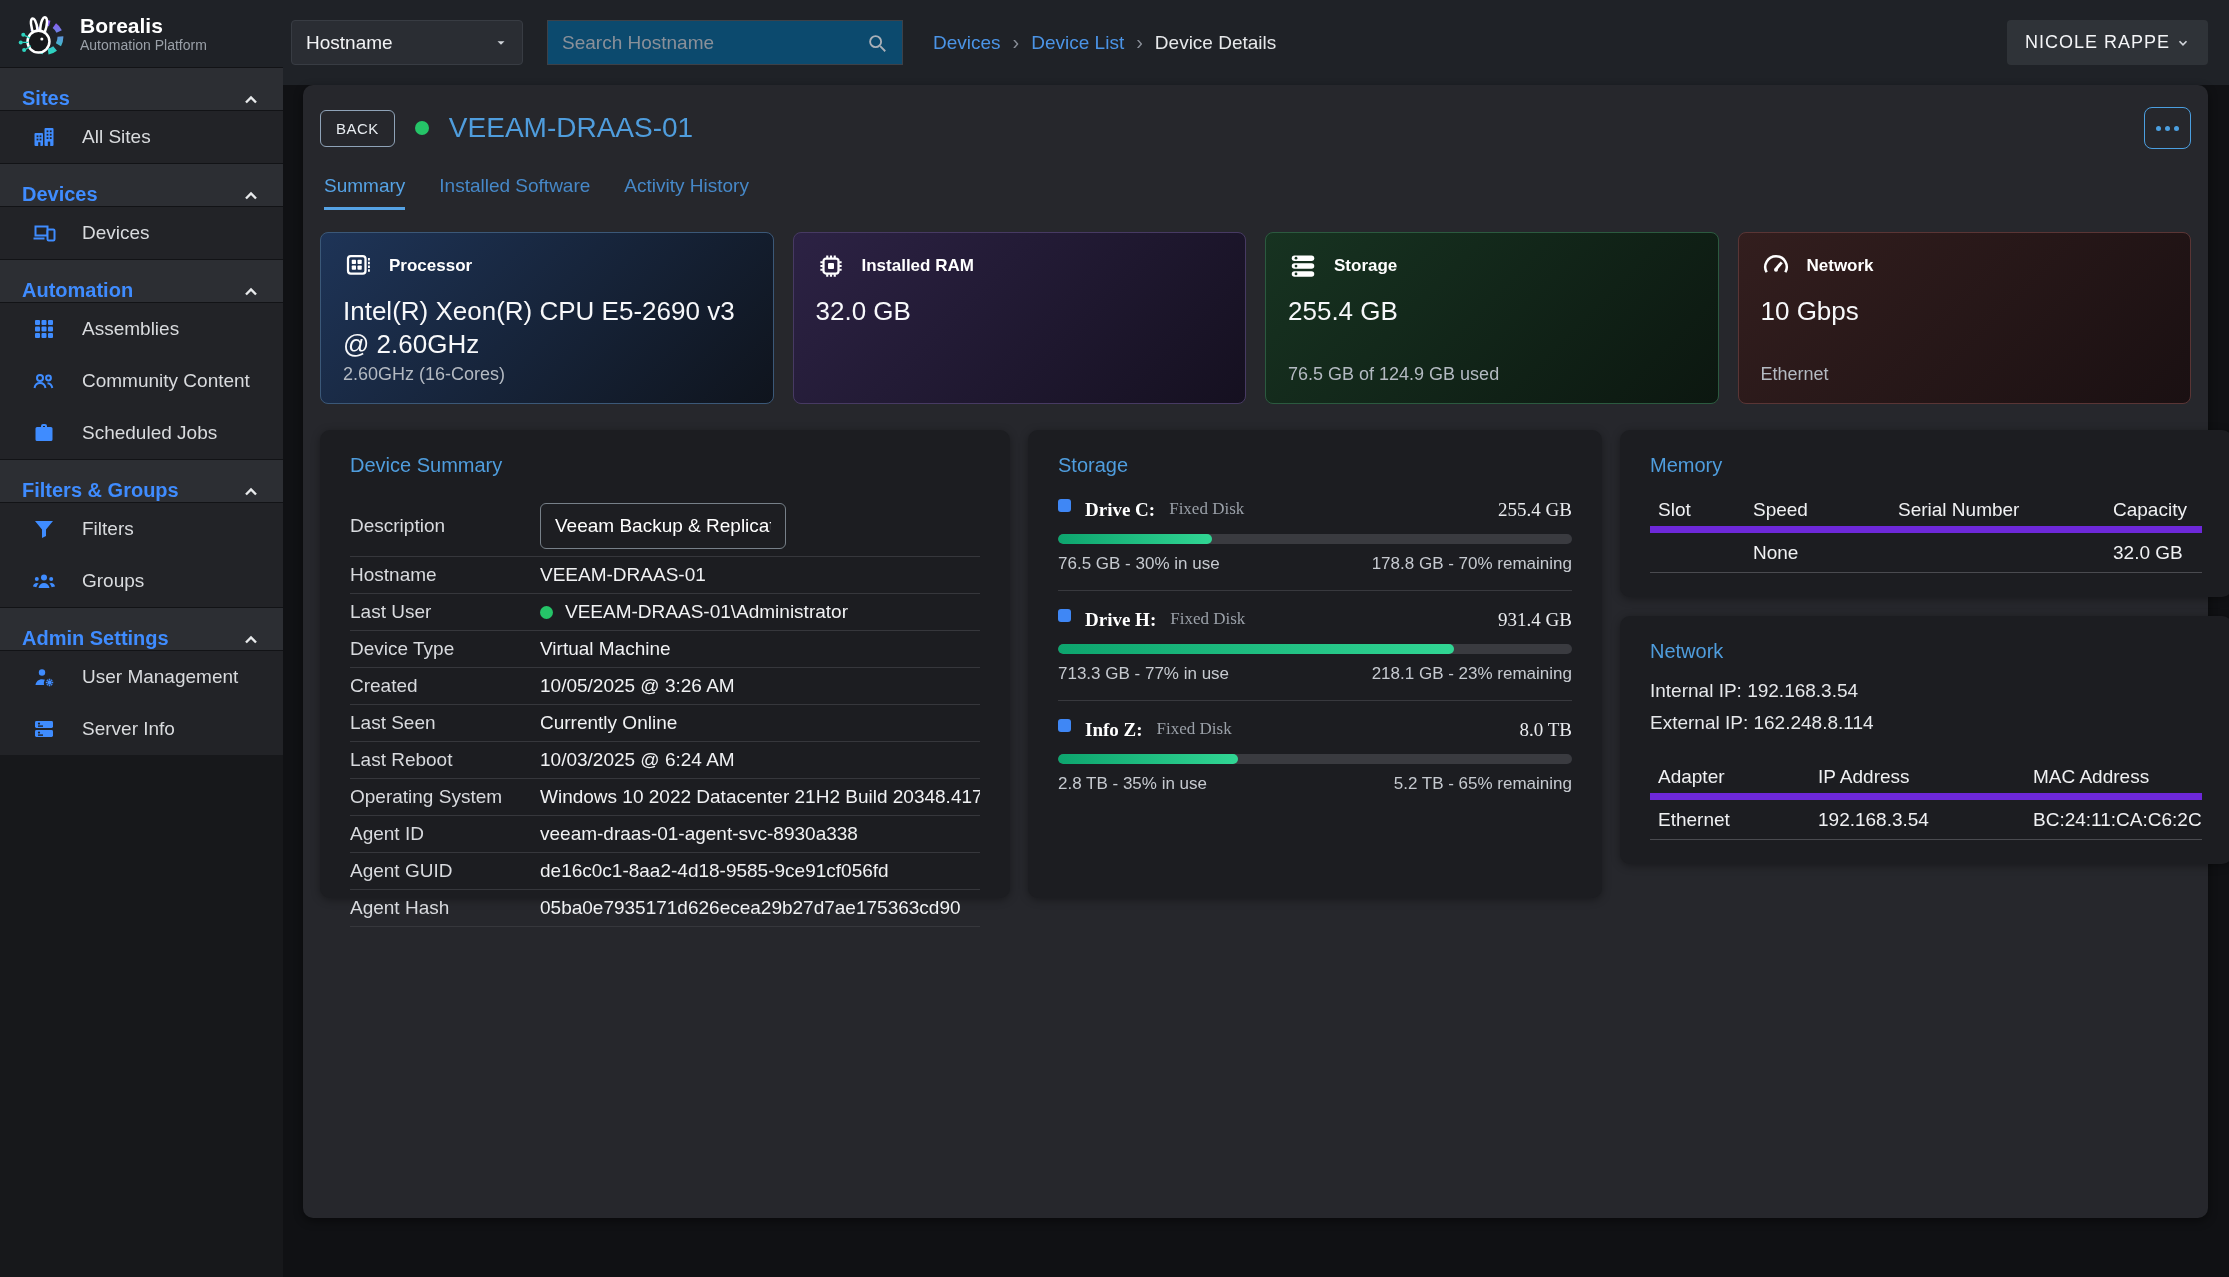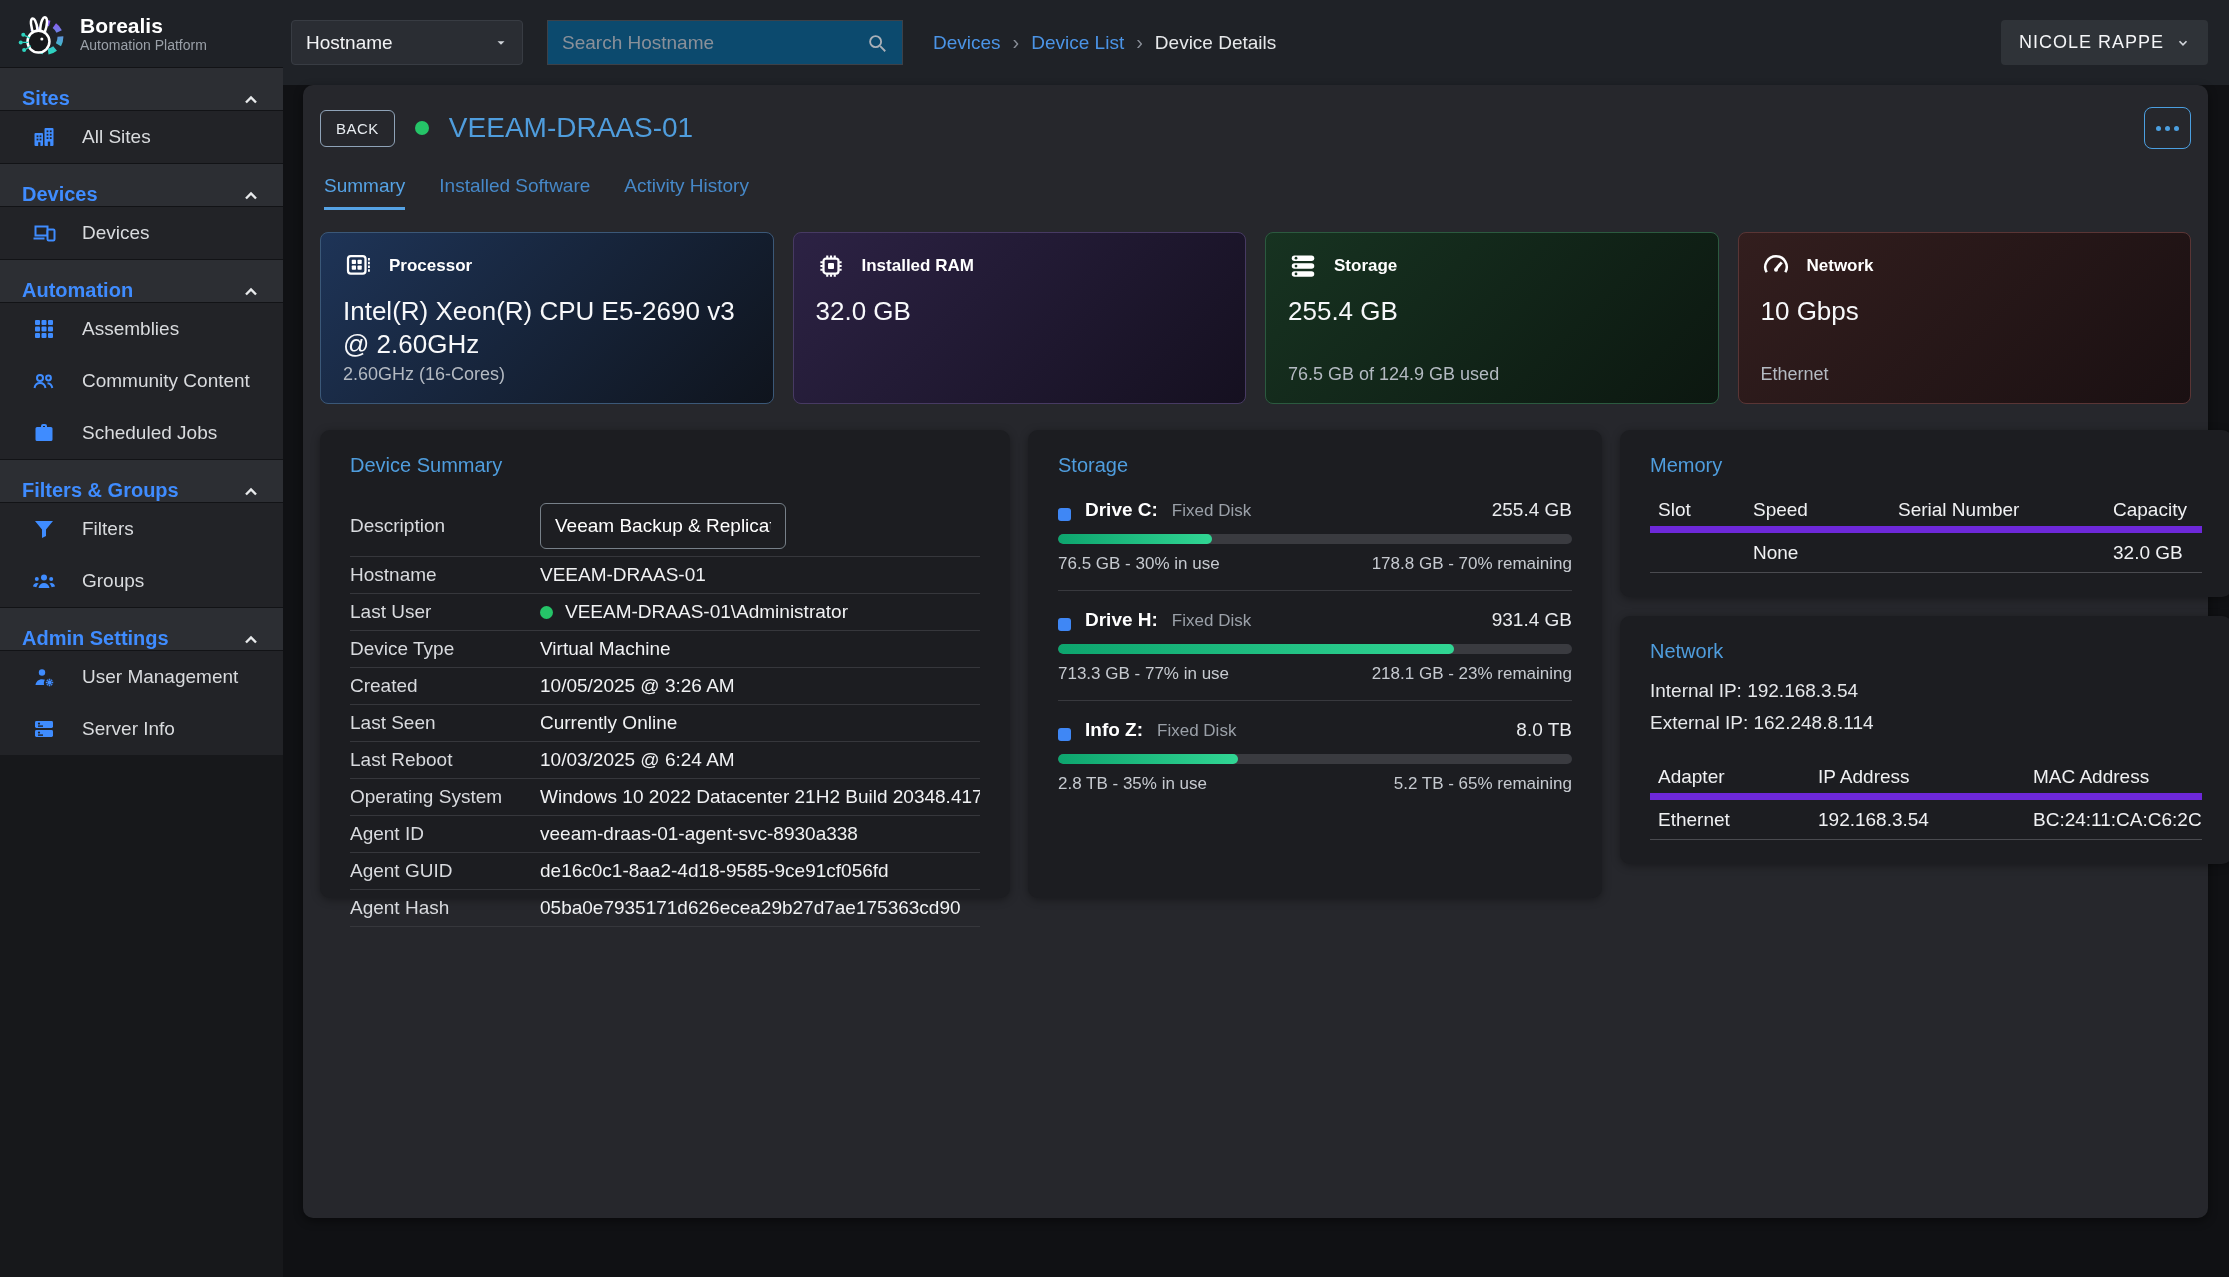--- a/index.html
+++ b/index.html
@@ -47,21 +47,21 @@
     font-family:"Liberation Sans","DejaVu Sans",sans-serif;
   }
   .searchbox input::placeholder { color:#8a9099; }
   .search-ic { width:22px; height:22px; color:#aab0b8; }
   .breadcrumbs { display:flex; align-items:center; gap:12px; font-size:19px; margin-left:6px; }
   .crumb-link { color:#4b94e6; cursor:pointer; }
   .crumb-current { color:#e6e8ea; }
   .crumb-sep { color:#8a8f98; font-size:20px; }
   .user-btn {
     margin-left:auto; height:45px; background:#2f3338; border-radius:4px; display:flex;
-    align-items:center; gap:12px; padding:0 18px; cursor:pointer;
+    align-items:center; gap:6px; padding:0 18px; cursor:pointer;
   }
   .user-btn .user-label { font-size:18px; letter-spacing:1px; color:#f4f5f7; }
 
   
   .content { flex:1; background:#101114; padding:0 21px 59px 20px; }
   .panel-main {
     width:100%; height:100%; background:#26272c; border-radius:10px;
     box-shadow:0 3px 10px rgba(0,0,0,.45); padding:22px 17px 24px 17px;
   }
 
@@ -114,21 +114,21 @@
     width:246px; height:46px; background:#1d1e22; border:1px solid #778089; border-radius:6px;
     color:#ffffff; font-size:19px; padding:0 14px; outline:none;
     font-family:"Liberation Sans","DejaVu Sans",sans-serif;
   }
   .mini-dot { width:13px; height:13px; border-radius:50%; background:#25c468; flex:0 0 13px; }
 
   
   #storage-panel { height:468px; }
   .drives { margin-top:22px; }
   .drive + .drive { border-top:1px solid #38393e; margin-top:16px; padding-top:18px; }
-  .drive-head { display:flex; align-items:flex-end; }
+  .drive-head { display:flex; align-items:flex-start;font-family:Liberation Serif, serif; }
   .drive-bullet { width:13px; height:13px; border-radius:3px; background:#3f87f5; flex:0 0 13px; }
   .drive-name { font-size:19px; font-weight:bold; color:#ffffff; margin-left:14px; }
   .drive-type { font-size:17px; color:#9aa0a8; margin-left:14px; }
   .drive-size { margin-left:auto; font-size:19px; color:#e9ebee; }
   .bar { height:10px; border-radius:6px; background:#3a3b40; margin:13px 0 10px; overflow:hidden; }
   .bar-fill { height:100%; border-radius:6px; background:linear-gradient(90deg,#0da56e,#31d694); }
   .drive-stats { display:flex; justify-content:space-between; font-size:17px; color:#c6cad0; }
 
   
   .tbl { margin-top:16px; }

